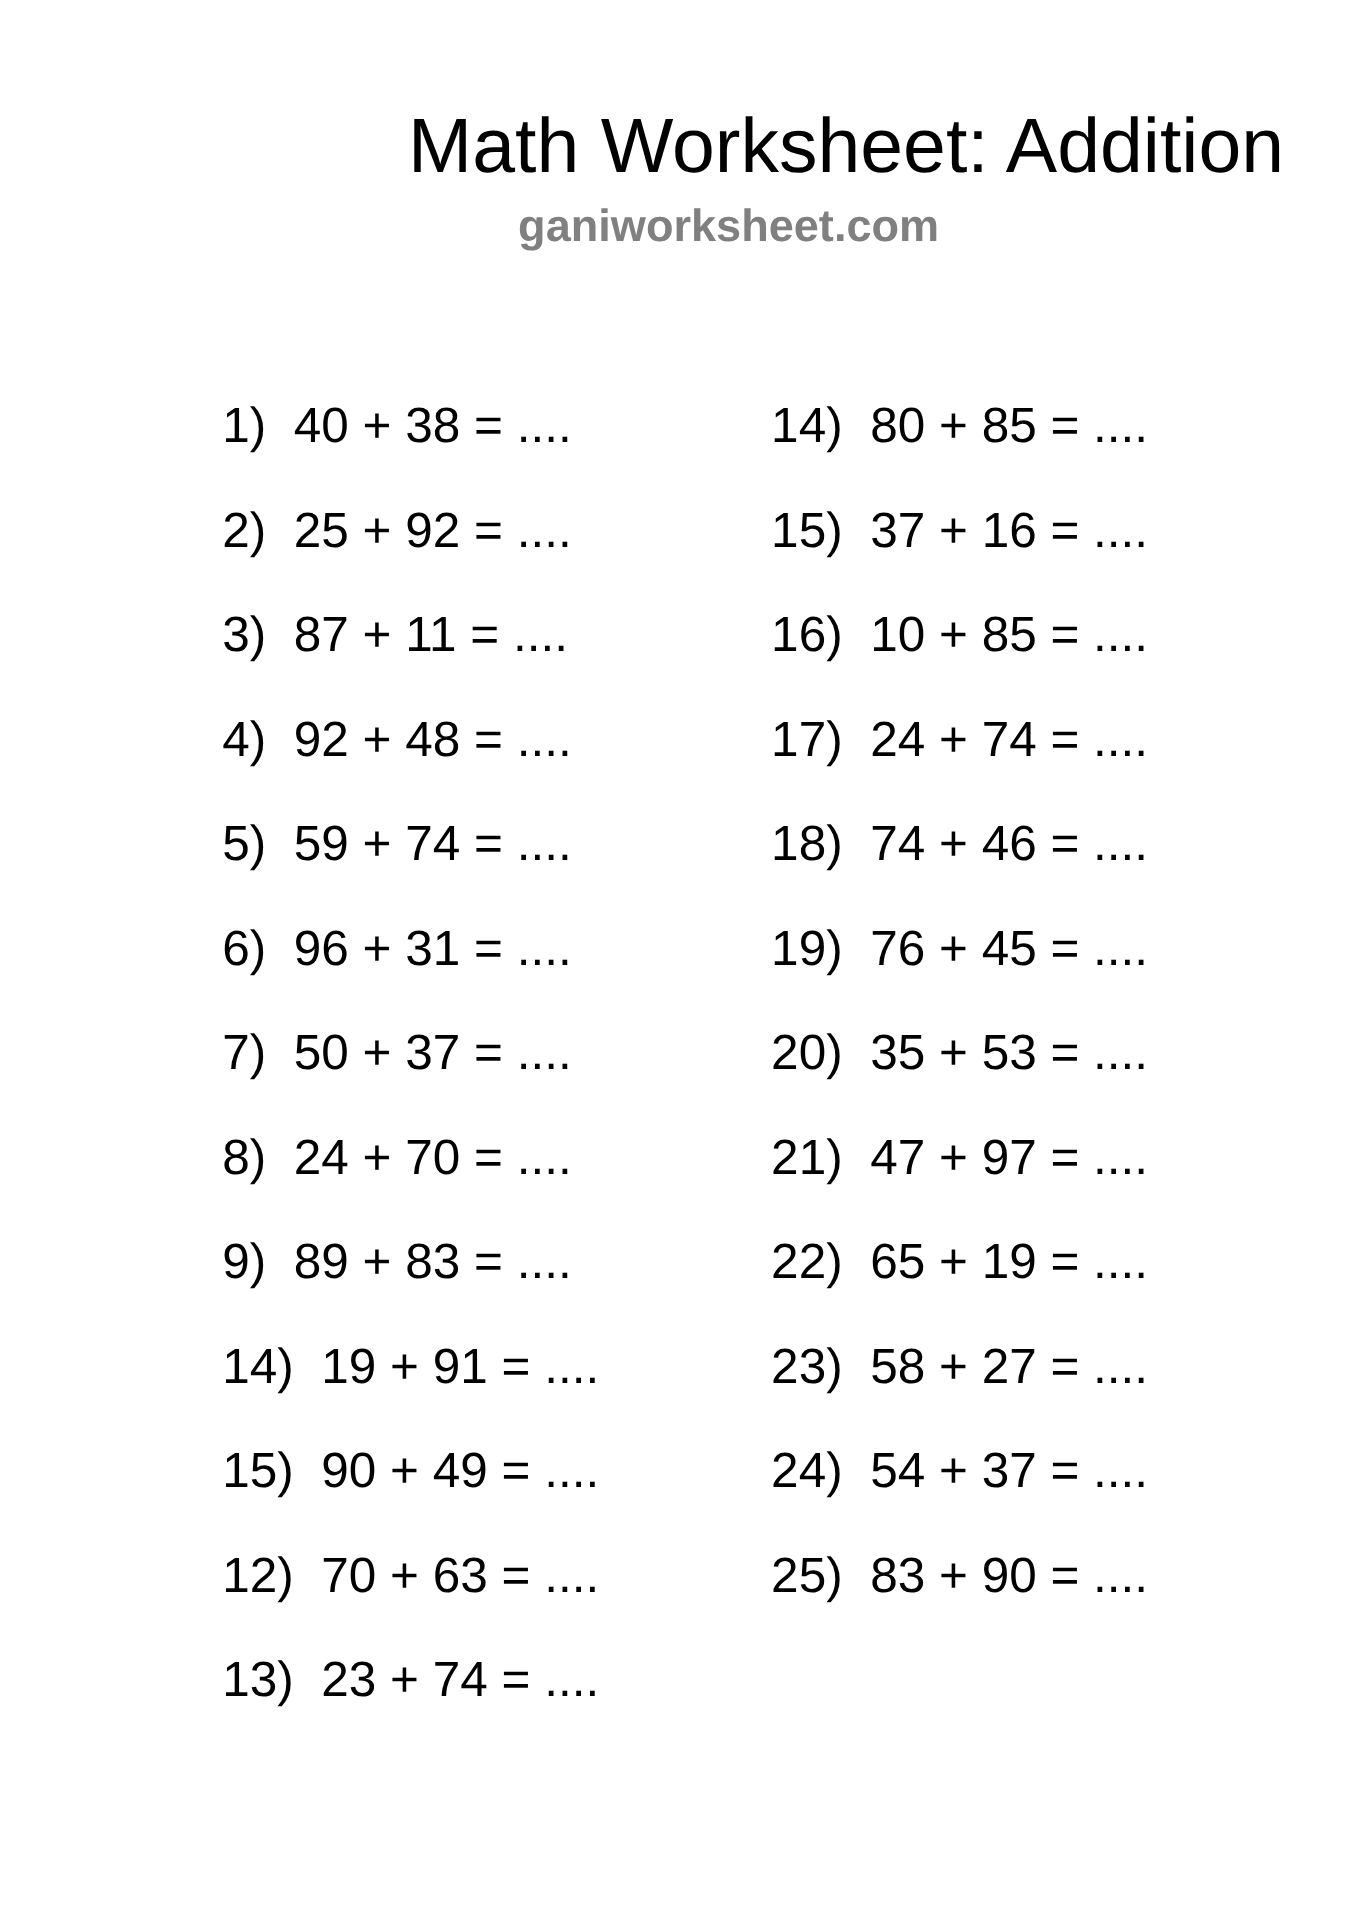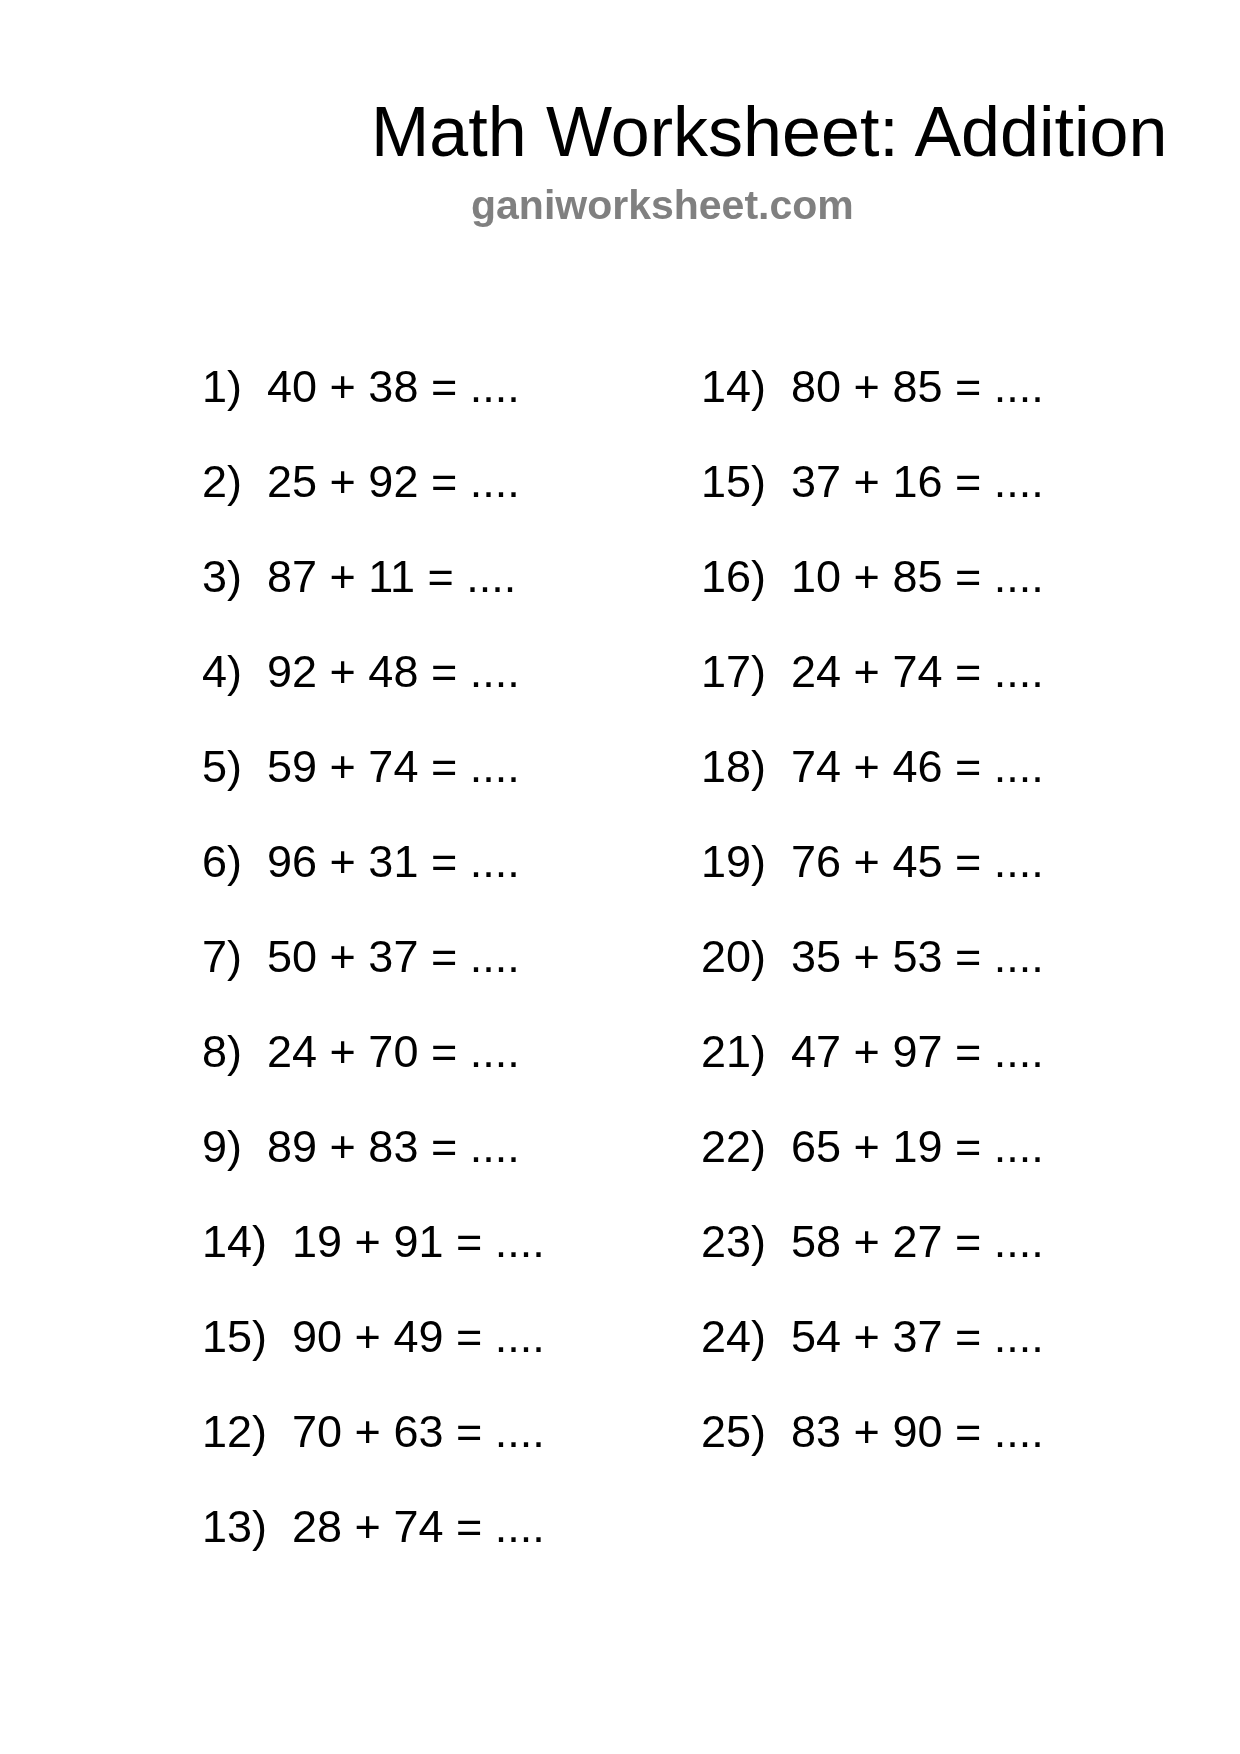--- a/index.html
+++ b/index.html
@@ -64,21 +64,21 @@
   <div class="problem" style="top:540px"><span class="num">3)</span>  <span class="expr">87 + 11 = ....</span></div>
   <div class="problem" style="top:635px"><span class="num">4)</span>  <span class="expr">92 + 48 = ....</span></div>
   <div class="problem" style="top:730px"><span class="num">5)</span>  <span class="expr">59 + 74 = ....</span></div>
   <div class="problem" style="top:825px"><span class="num">6)</span>  <span class="expr">96 + 31 = ....</span></div>
   <div class="problem" style="top:920px"><span class="num">7)</span>  <span class="expr">50 + 37 = ....</span></div>
   <div class="problem" style="top:1015px"><span class="num">8)</span>  <span class="expr">24 + 70 = ....</span></div>
   <div class="problem" style="top:1110px"><span class="num">9)</span>  <span class="expr">89 + 83 = ....</span></div>
   <div class="problem" style="top:1205px"><span class="num">14)</span>  <span class="expr">19 + 91 = ....</span></div>
   <div class="problem" style="top:1300px"><span class="num">15)</span>  <span class="expr">90 + 49 = ....</span></div>
   <div class="problem" style="top:1395px"><span class="num">12)</span>  <span class="expr">70 + 63 = ....</span></div>
-  <div class="problem" style="top:1490px"><span class="num">13)</span>  <span class="expr">28 + 74 = ....</span></div>
+  <div class="problem" style="top:1490px"><span class="num">13)</span>  <span class="expr">23 + 74 = ....</span></div>
 </div>
 
 <div class="column col-right">
   <div class="problem" style="top:350px"><span class="num">14)</span>  <span class="expr">80 + 85 = ....</span></div>
   <div class="problem" style="top:445px"><span class="num">15)</span>  <span class="expr">37 + 16 = ....</span></div>
   <div class="problem" style="top:540px"><span class="num">16)</span>  <span class="expr">10 + 85 = ....</span></div>
   <div class="problem" style="top:635px"><span class="num">17)</span>  <span class="expr">24 + 74 = ....</span></div>
   <div class="problem" style="top:730px"><span class="num">18)</span>  <span class="expr">74 + 46 = ....</span></div>
   <div class="problem" style="top:825px"><span class="num">19)</span>  <span class="expr">76 + 45 = ....</span></div>
   <div class="problem" style="top:920px"><span class="num">20)</span>  <span class="expr">35 + 53 = ....</span></div>

